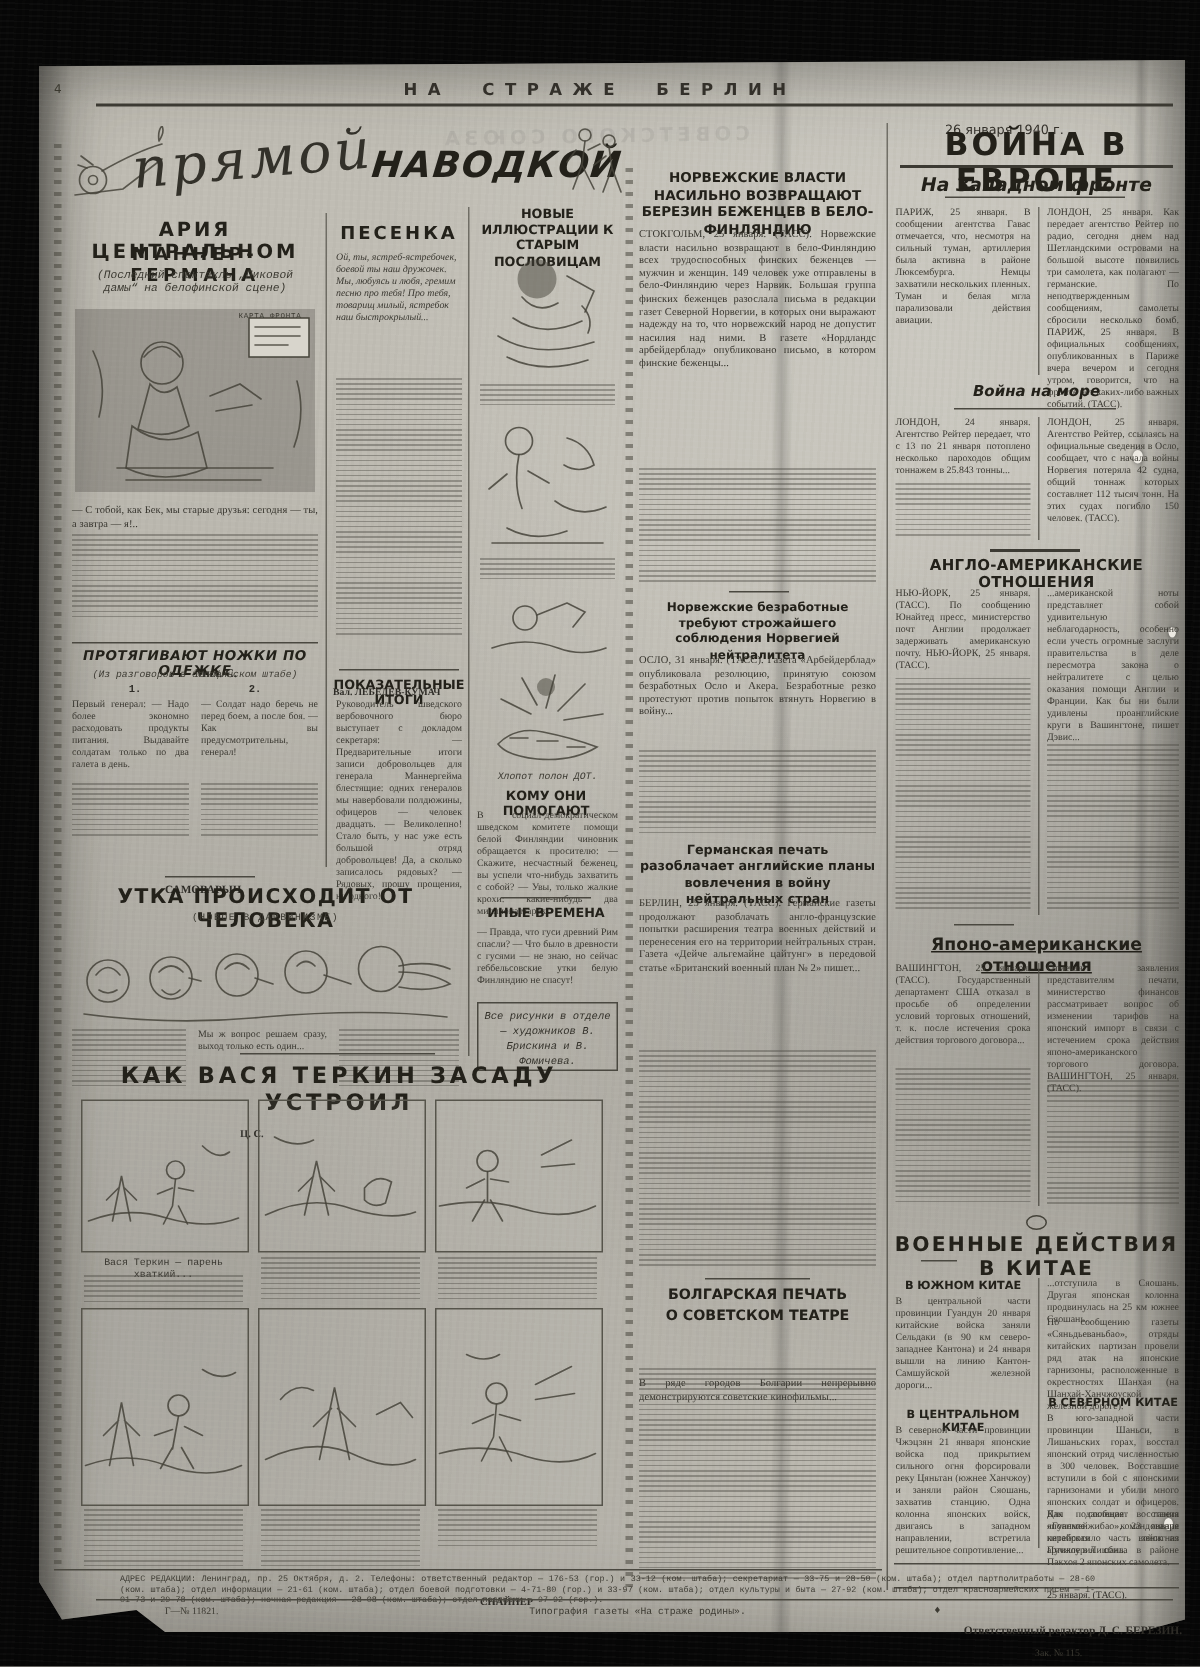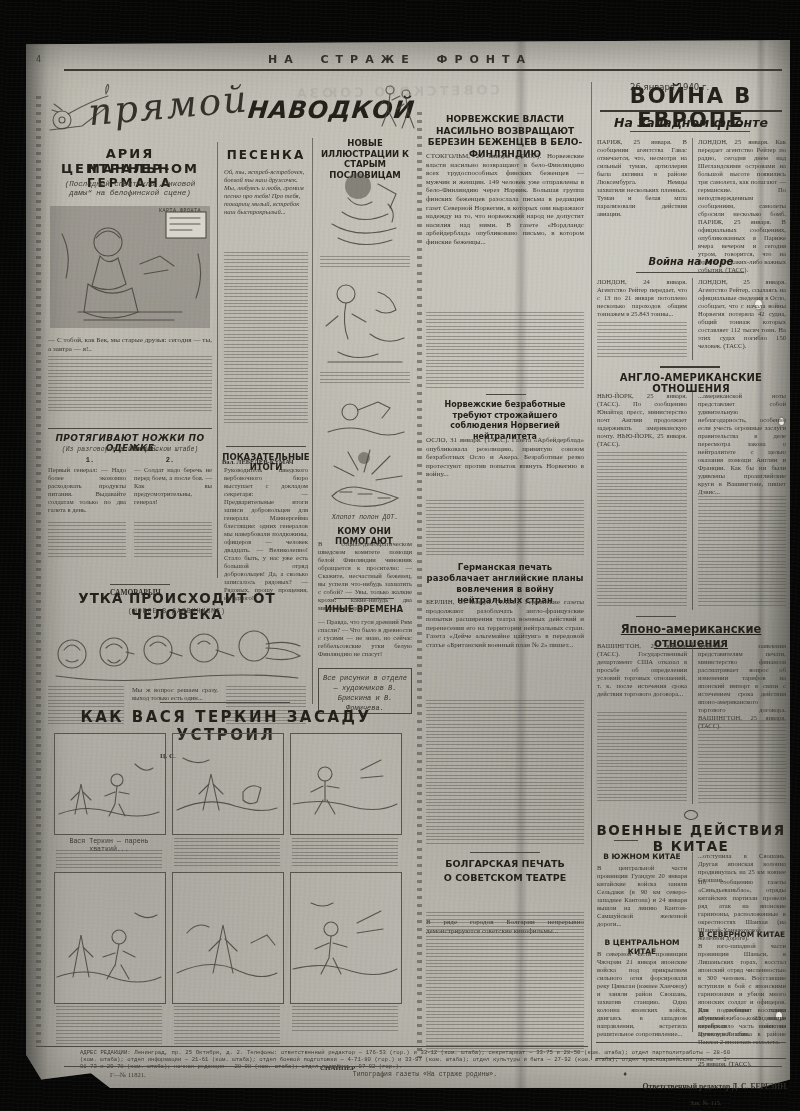--- a/index.html
+++ b/index.html
@@ -45,21 +45,21 @@
 <div class="paper"></div>
 <div class="grain"></div>
 <div class="fold" style="left:514px;"></div>
 <div class="fold" style="left:756px;width:10px;"></div>
 <div class="hole" style="left:755px;top:300px;width:7px;height:9px;"></div>
 <div class="hole" style="left:779px;top:418px;width:5px;height:7px;"></div>
 <div class="hole" style="left:776px;top:1012px;width:6px;height:8px;"></div>
 <div class="abs ghost" style="left:80px;top:86px;width:420px;font-size:13px;letter-spacing:3px;color:#222;">СОВЕТСКОГО СОЮЗА</div>
 
 <div class="abs sans" style="left:36px;top:55px;font-size:8px;color:#3a382f;">4</div>
-<div class="abs headline c" style="left:230px;top:53px;width:340px;font-size:11px;letter-spacing:7px;word-spacing:10px;color:#33302a;">НА СТРАЖЕ ФРОНТА</div>
+<div class="abs headline c" style="left:230px;top:53px;width:340px;font-size:11px;letter-spacing:7px;word-spacing:10px;color:#33302a;">НА СТРАЖЕ БЕРЛИН</div>
 <div class="abs sans r" style="left:630px;top:54px;width:150px;font-size:8.5px;color:#33302a;">26 января 1940 г.</div>
 <div class="abs hr2" style="left:64px;top:69px;width:718px;"></div>
 
 <div class="abs zz" style="left:36px;top:96px;height:952px;"></div>
 <div class="abs zz" style="left:417px;top:112px;height:946px;"></div>
 <div class="abs vr" style="left:591px;top:82px;height:978px;"></div>
 <div class="abs vr" style="left:217px;top:142px;height:436px;"></div>
 <div class="abs vr" style="left:312px;top:138px;height:566px;"></div>
 
 <svg class="abs" style="left:42px;top:84px;" width="70" height="52" viewBox="0 0 70 52">

